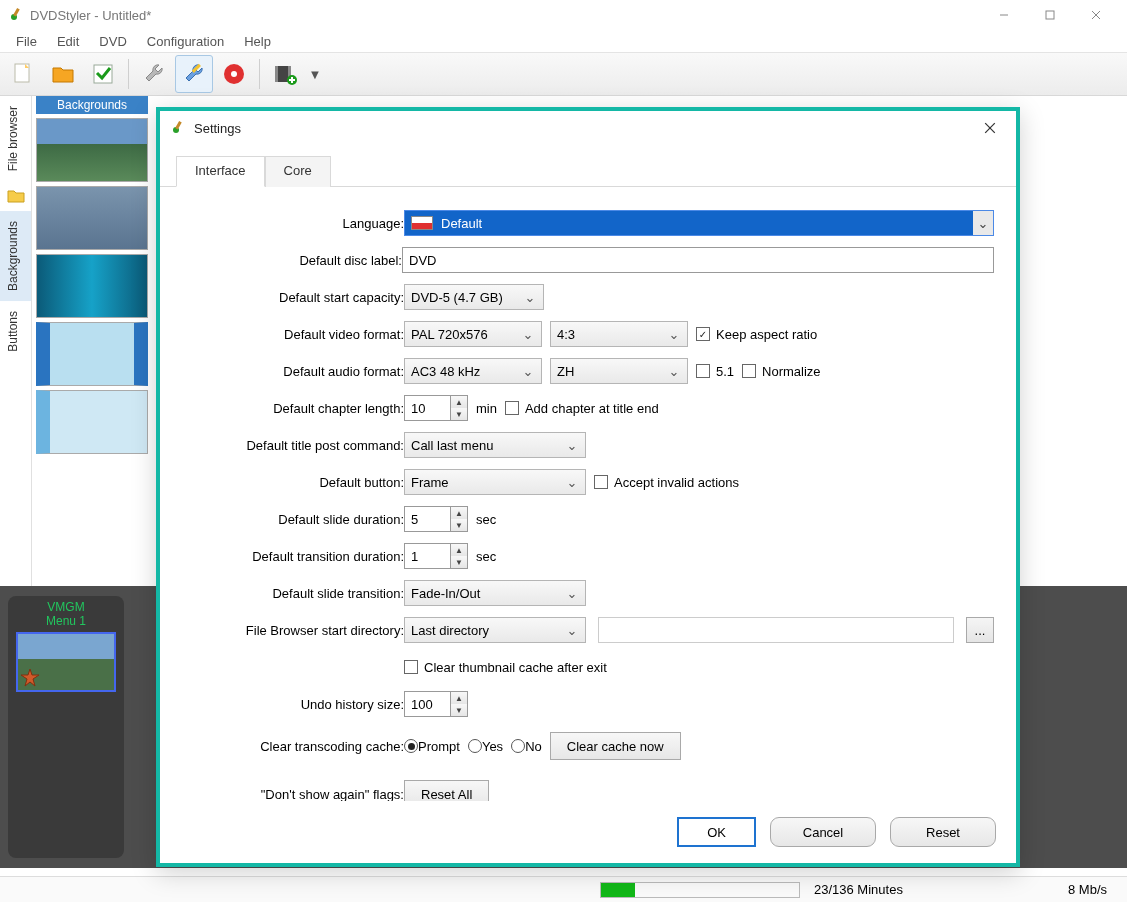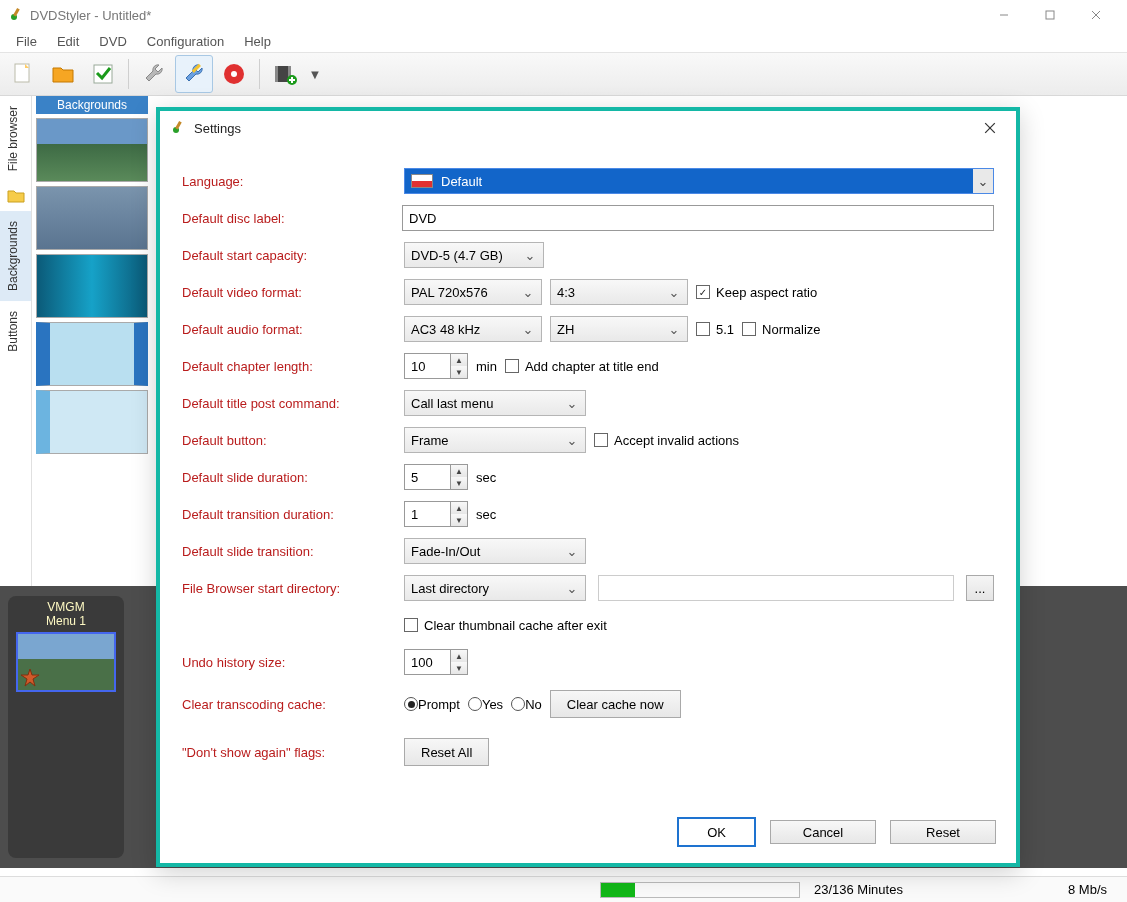--- a/index.html
+++ b/index.html
@@ -32,21 +32,21 @@
 .sidetabs .stab.active { background: #ddeaf6; }
 .sidetabs .sicon { height: 30px; display: flex; align-items: center; justify-content: center; }
 
 .thumbs { flex: 1; background: #fff; padding: 0; }
 .thumbs .head { background: #3a82c7; color: #fff; text-align: center; font-size: 12px; padding: 2px 0; width: 112px; margin-left: 4px;}
 .thumbs .th { width: 112px; height: 64px; margin: 4px; border: 1px solid #aaa; display: block;}
 
 
 .timeline { height: 282px; background: #4d4d4d; position: relative; display:flex; }
 .timeline .menu-card { margin: 10px 8px; width: 116px; background: #3a3a3a; border-radius: 8px; padding: 4px 6px 10px; }
-.timeline .menu-card .lbl { color: #fef9c3; font-size: 12px; text-align: center; }
+.timeline .menu-card .lbl { color: #22c55e; font-size: 12px; text-align: center; }
 .timeline .menu-card .mthumb { width: 100px; height: 60px; margin: 4px auto 0; border: 2px solid #4466ee; position: relative; }
 
 
 .statusbar { position: absolute; left: 0; right: 0; bottom: 0; height: 26px; border-top: 1px solid #ddd; display: flex; align-items: center; background: #fafafa;}
 .statusbar .progress { width: 200px; height: 16px; border: 1px solid #bbb; margin-left: 600px; position: relative; }
 .statusbar .progress .bar { position: absolute; left: 0; top: 0; bottom: 0; width: 17%; background: #12b818;}
 .statusbar .mins { margin-left: 14px; }
 .statusbar .rate { margin-left: auto; margin-right: 20px; }
 
 
@@ -55,21 +55,21 @@
 .dialog .dtitle .icon-app { width: 16px; height: 16px; margin-right: 8px; }
 .dialog .dtitle .t { flex: 1; }
 .dialog .dtitle .close { width: 32px; height: 32px; display: flex; align-items: center; justify-content: center;}
 .dialog .dtabs { display: flex; border-bottom: 1px solid #d9d9d9; padding: 10px 16px 0; gap: 0;}
 .dialog .dtab { padding: 6px 18px 8px; border: 1px solid #d9d9d9; border-bottom: none; background: #f4f4f4; color: #333; position: relative; top: 1px;}
 .dialog .dtab.active { background: #fff; border-bottom: 1px solid #fff; }
 .dialog .dbody { flex: 1; padding: 18px 22px 10px; overflow: auto; }
 .dialog .dfooter { height: 62px; display: flex; align-items: center; justify-content: flex-end; gap: 14px; padding: 0 20px; margin-left: 44px;}
 
 .row { display: flex; align-items: center; min-height: 36px; margin-bottom: 1px;}
-.row .lab { width: 222px; color: #b91c1c; }
+.row .lab { width: 222px; color: #000000; text-align: right; }
 .row .ctrls { flex: 1; display: flex; align-items: center; gap: 8px; flex-wrap: wrap;}
 
 .combo { height: 26px; border: 1px solid #b5b5b5; background: linear-gradient(#f8f8f8,#e9e9e9); display: inline-flex; align-items: center; padding: 0 6px; position: relative; min-width: 80px;}
 .combo .val { flex: 1; }
 .combo .arr { width: 14px; text-align: center; color: #555; }
 .combo.lang { width: 590px; background: #1265c9; border: 1px solid #4b89e6; color: #fff;}
 .combo.lang .flag { width: 22px; height: 14px; margin-right: 8px; background: linear-gradient(#fff 50%, #e03030 50%); border: 1px solid #888;}
 .combo.lang .arr { background: #e9e9e9; color: #444; width: 20px; height: 24px; display: flex; align-items: center; justify-content: center; margin-right: -6px;}
 .input-text { height: 26px; border: 1px solid #999; padding: 0 6px; background: #fff;}
 .input-text.long { width: 592px; }
@@ -77,21 +77,21 @@
 .spin .num { width: 46px; border: 1px solid #999; border-right: none; padding: 8px 6px; display: flex; align-items: center;}
 .spin .btns { width: 18px; border: 1px solid #999; display: flex; flex-direction: column;}
 .spin .btns div { flex: 1; background: linear-gradient(#f8f8f8,#e6e6e6); display: flex; align-items: center; justify-content: center; font-size: 8px; color: #444;}
 .chk { display: inline-flex; align-items: center; gap: 6px; }
 .chk .box { width: 14px; height: 14px; border: 1px solid #666; background: #fff; display: flex; align-items: center; justify-content: center; font-size: 10px; color: #222;}
 .radio { display: inline-flex; align-items: center; }
 .radio .dot { width: 14px; height: 14px; border: 1px solid #555; border-radius: 50%; display: flex; align-items: center; justify-content: center;}
 .radio .dot.on::after { content: ""; width: 7px; height: 7px; background: #222; border-radius: 50%; }
 .btn { height: 28px; padding: 0 16px; border: 1px solid #a9a9a9; background: linear-gradient(#f7f7f7,#e7e7e7); display: inline-flex; align-items: center; justify-content: center;}
 .btn.primary { border: 2px solid #1e73d0; background: #fff; padding: 0 28px; height: 30px;}
-.btn.wide { width: 106px; height: 24px; justify-content: center;}
+.btn.wide { width: 106px; height: 30px; justify-content: center; border-radius: 9px;}
 .browse { width: 28px; height: 26px; border: 1px solid #a9a9a9; background: linear-gradient(#f5f5f5,#e5e5e5); display: inline-flex; align-items: center; justify-content: center;}
 .dirbox { flex:1; height:26px; border:1px solid #ccc; background:#fff; margin: 0 4px;}
 
 
 .icon-app svg { width: 16px; height: 16px;}
 </style>
 </head>
 <body>
 
 <div class="main-titlebar">
@@ -227,20 +227,24 @@
           <rect x="7" y="1" width="3" height="8" fill="#c58a2a" transform="rotate(30 8 5)"></rect>
         </svg></span>
     <span class="t">Settings</span>
     <span class="close">
         <svg width="12" height="12" viewBox="0 0 10 10" stroke="#333" stroke-width="1">
           <line x1="1" y1="1" x2="9" y2="9"></line>
           <line x1="9" y1="1" x2="1" y2="9"></line>
         </svg>
       </span>
   </div>
+  <div class="dtabs">
+    <div class="dtab active">Interface</div>
+    <div class="dtab">Core</div>
+  </div>
   <div class="dbody">
 
     <div class="row">
       <div class="lab">Language:</div>
       <div class="ctrls">
         <div class="combo lang">
           <div class="flag"></div>
           <span class="val">Default</span>
           <span class="arr">⌄</span>
         </div>

